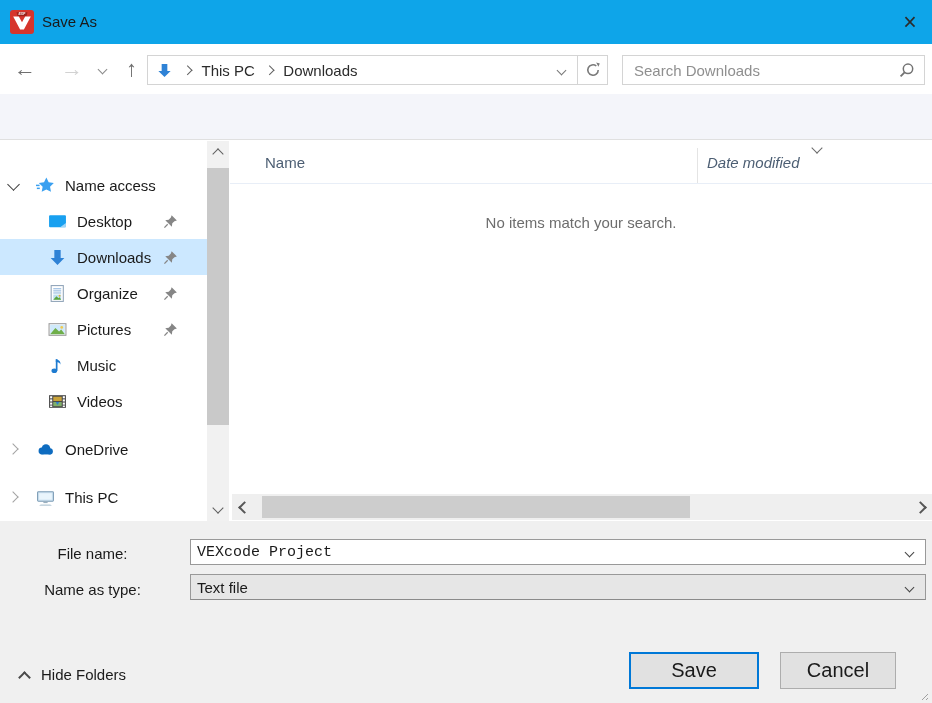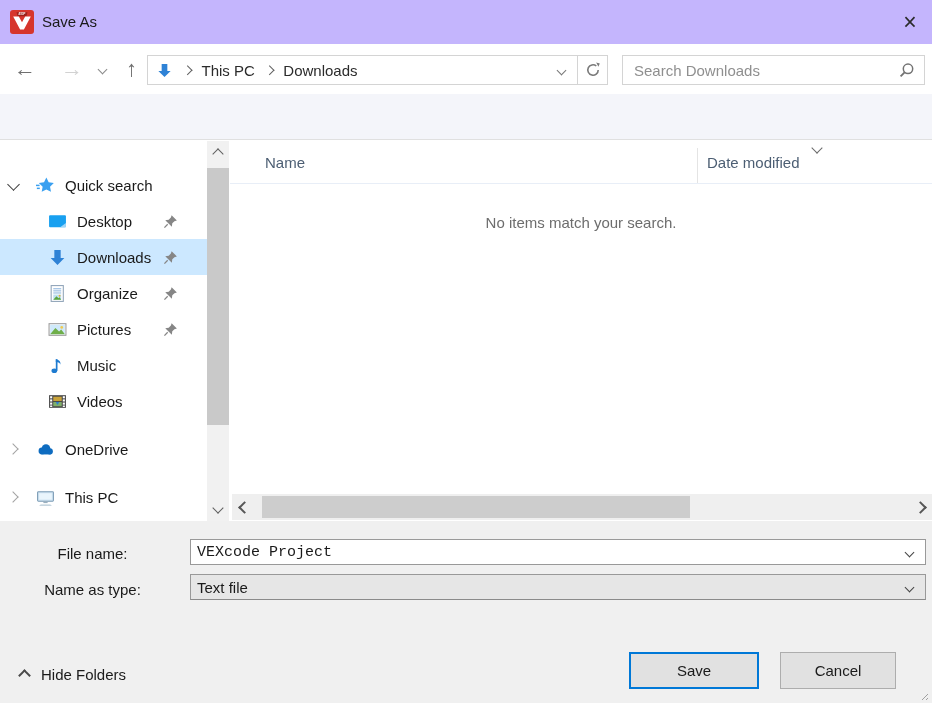--- a/index.html
+++ b/index.html
@@ -7,21 +7,21 @@
   #win{position:absolute;inset:0;background:#fff;border-bottom:1px solid #c9c9c9;box-sizing:border-box;}
 
   
   .chev{display:inline-block;width:7px;height:7px;border-right:1.6px solid #666;border-bottom:1.6px solid #666;}
   .chev.down{transform:rotate(45deg);}
   .chev.up{transform:rotate(-135deg);}
   .chev.right{transform:rotate(-45deg);}
   .chev.left{transform:rotate(135deg);}
 
   
-  .titlebar{position:absolute;left:0;top:0;right:0;height:44px;background:#c4b5fd;}
+  .titlebar{position:absolute;left:0;top:0;right:0;height:44px;background:#0ea5e9;}
   .vex-icon{position:absolute;left:10px;top:10px;width:24px;height:24px;}
   .win-title{position:absolute;left:42px;top:13px;font-size:15px;color:#1a1a1a;}
   .close-btn{position:absolute;right:6px;top:6px;width:32px;height:32px;display:flex;align-items:center;justify-content:center;font-size:23px;font-weight:300;color:#2b2b2b;cursor:pointer;}
 
   
   .nav-arrow{position:absolute;font-size:22px;line-height:22px;}
   .nav-back{left:14px;top:58px;color:#6f6f6f;}
   .nav-fwd{left:61px;top:58px;color:#d2d2d2;}
   .nav-hist{position:absolute;left:99px;top:66px;width:6px;height:6px;border-width:1.5px;border-color:#8a8a8a;}
   .nav-up{left:126px;top:58px;color:#6f6f6f;}
@@ -67,21 +67,21 @@
   .vs-btn{position:absolute;left:0;width:22px;height:26px;display:flex;align-items:center;justify-content:center;cursor:pointer;}
   .vs-up{top:0;}
   .vs-down{bottom:0;}
   .vs-btn .chev{border-color:#5f5f5f;width:7px;height:7px;}
   .vs-thumb{position:absolute;left:0;top:27px;width:22px;height:257px;background:#c9c9c9;cursor:pointer;}
 
   
   .main{position:absolute;left:230px;top:141px;width:702px;height:312px;background:#fff;}
   .col-hdr{position:absolute;top:13px;font-size:15px;color:#4c5e73;cursor:pointer;}
   .col-name{left:35px;}
-  .col-date{left:477px;}
+  .col-date{left:477px;font-style:italic;}
   .col-sep{position:absolute;left:467px;top:7px;width:1px;height:35px;background:#e4e4e4;}
   .hdr-line{position:absolute;left:0;right:0;top:42px;height:1px;background:#e8eef7;}
   .sort-chev{position:absolute;left:583px;top:3px;width:7px;height:7px;border-width:1.4px;border-color:#6a6a6a;}
   .empty-msg{position:absolute;left:0;right:0;top:73px;text-align:center;font-size:15px;color:#6d6d6d;}
 
   .hscroll{position:absolute;left:2px;right:0;top:353px;height:26px;background:#efefef;}
   .hs-btn{position:absolute;top:0;width:24px;height:26px;display:flex;align-items:center;justify-content:center;cursor:pointer;}
   .hs-left{left:0;}
   .hs-right{right:0;}
   .hs-btn .chev{border-color:#565656;width:7px;height:7px;border-width:2px;}
@@ -92,25 +92,25 @@
   .f-label{position:absolute;left:0;width:185px;text-align:center;font-size:15px;color:#1a1a1a;}
   .fn-label{top:24px;}
   .st-label{top:60px;}
   .combo{position:absolute;left:190px;width:736px;height:26px;border:1px solid #999;box-sizing:border-box;display:flex;align-items:center;}
   .fn-combo{top:18px;background:#fff;}
   .st-combo{top:53px;background:#e6e6e6;border-bottom-color:#8a8a8a;}
   .fn-combo input{flex:1;border:none;outline:none;background:transparent;font-family:Liberation Mono, monospace;font-size:15px;color:#1a1a1a;padding:0 0 0 6px;}
   .st-value{flex:1;font-size:15px;color:#1a1a1a;padding-left:6px;}
   .combo .chev{margin-right:12px;border-color:#444;width:6px;height:6px;flex:0 0 auto;}
 
-  .hide-folders{position:absolute;left:20px;top:145px;display:flex;cursor:pointer;}
+  .hide-folders{position:absolute;left:20px;top:145px;display:flex;align-items:center;cursor:pointer;}
   .hide-folders .chev{border-color:#4a4a4a;border-width:2px;width:7px;height:7px;margin-top:5px;}
   .hide-folders .hf-label{margin-left:12px;font-size:15px;color:#1a1a1a;}
 
-  .btn{position:absolute;top:131px;font-size:15px;color:#1a1a1a;display:flex;align-items:center;justify-content:center;box-sizing:border-box;cursor:pointer;}
+  .btn{position:absolute;top:131px;font-size:20px;color:#1a1a1a;display:flex;align-items:center;justify-content:center;box-sizing:border-box;cursor:pointer;}
   .btn-save{left:629px;width:130px;height:37px;background:#e1e1e1;border:2px solid #0078d7;}
   .btn-cancel{left:780px;width:116px;height:37px;background:#e1e1e1;border:1px solid #adadad;}
 
   .resize-grip{position:absolute;right:3px;bottom:2px;width:10px;height:10px;}
 </style>
 </head>
 <body>
 
 <div id="win">
 
@@ -192,21 +192,21 @@
 
   <div class="sidebar">
 
     <div class="srow lvl0">
       <span class="chev down expander open"></span>
       <svg class="s-icon" viewBox="0 0 18 18">
         <polygon points="9.8,1.5 12,6 16.9,6.7 13.3,10.1 14.2,15 9.8,12.7 5.4,15 6.3,10.1 2.7,6.7 7.6,6" fill="#3aa0f0"></polygon>
         <rect x="0" y="8.2" width="3.4" height="1.4" fill="#3aa0f0"></rect>
         <rect x="0.8" y="11" width="2.8" height="1.4" fill="#3aa0f0"></rect>
       </svg>
-      <span class="s-label">Quick search</span>
+      <span class="s-label">Name access</span>
     </div>
 
     <div class="srow lvl1">
       <svg class="s-icon" viewBox="0 0 18 18">
         <rect x="1" y="3" width="16" height="11.5" rx="1" fill="#18a0f0"></rect>
         <polygon points="11.5,14.5 17,14.5 17,10.5" fill="#9fd6f8"></polygon>
       </svg>
       <span class="s-label">Desktop</span>
       <svg class="pin" viewBox="0 0 16 16">
         <path d="M9.2 1.2 L14.8 6.8 L12.2 7.6 L9.9 9.9 L9.4 13.6 L2.4 6.6 L6.1 6.1 L8.4 3.8 Z" fill="#868686"></path>

